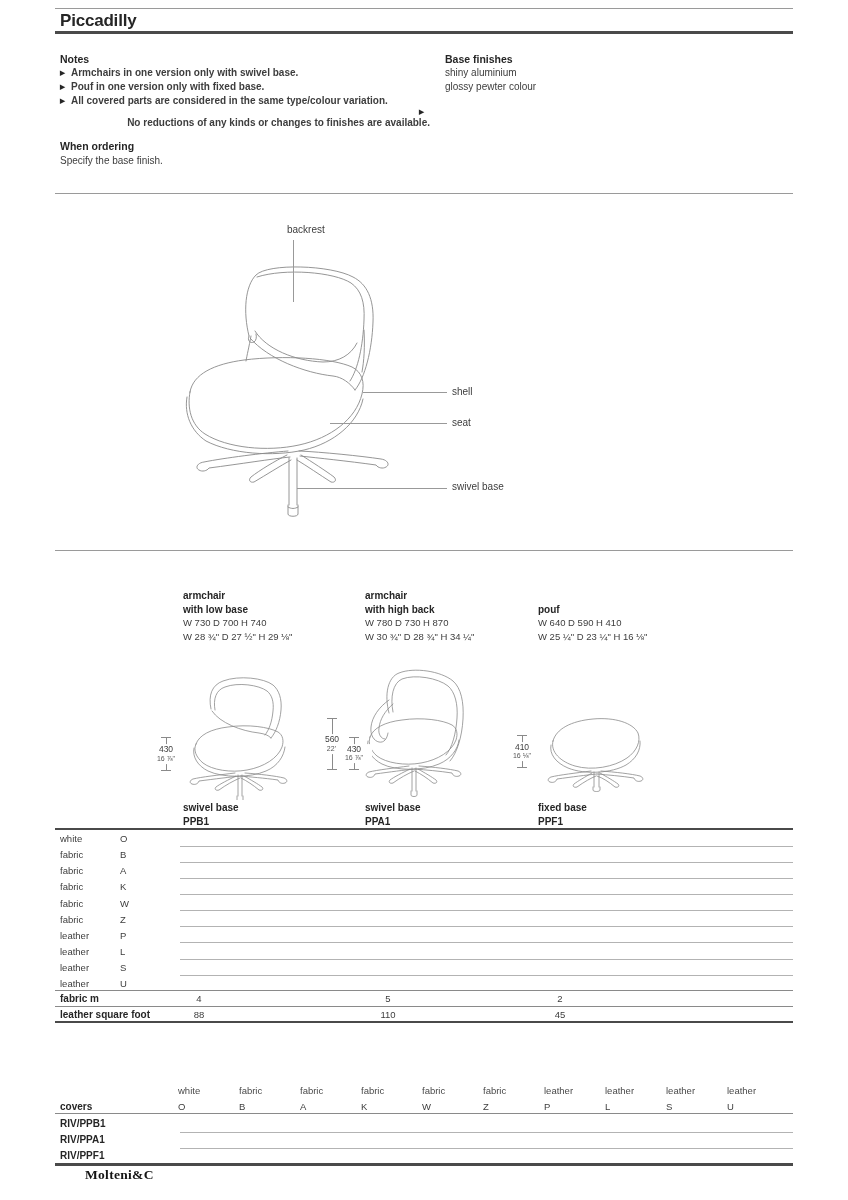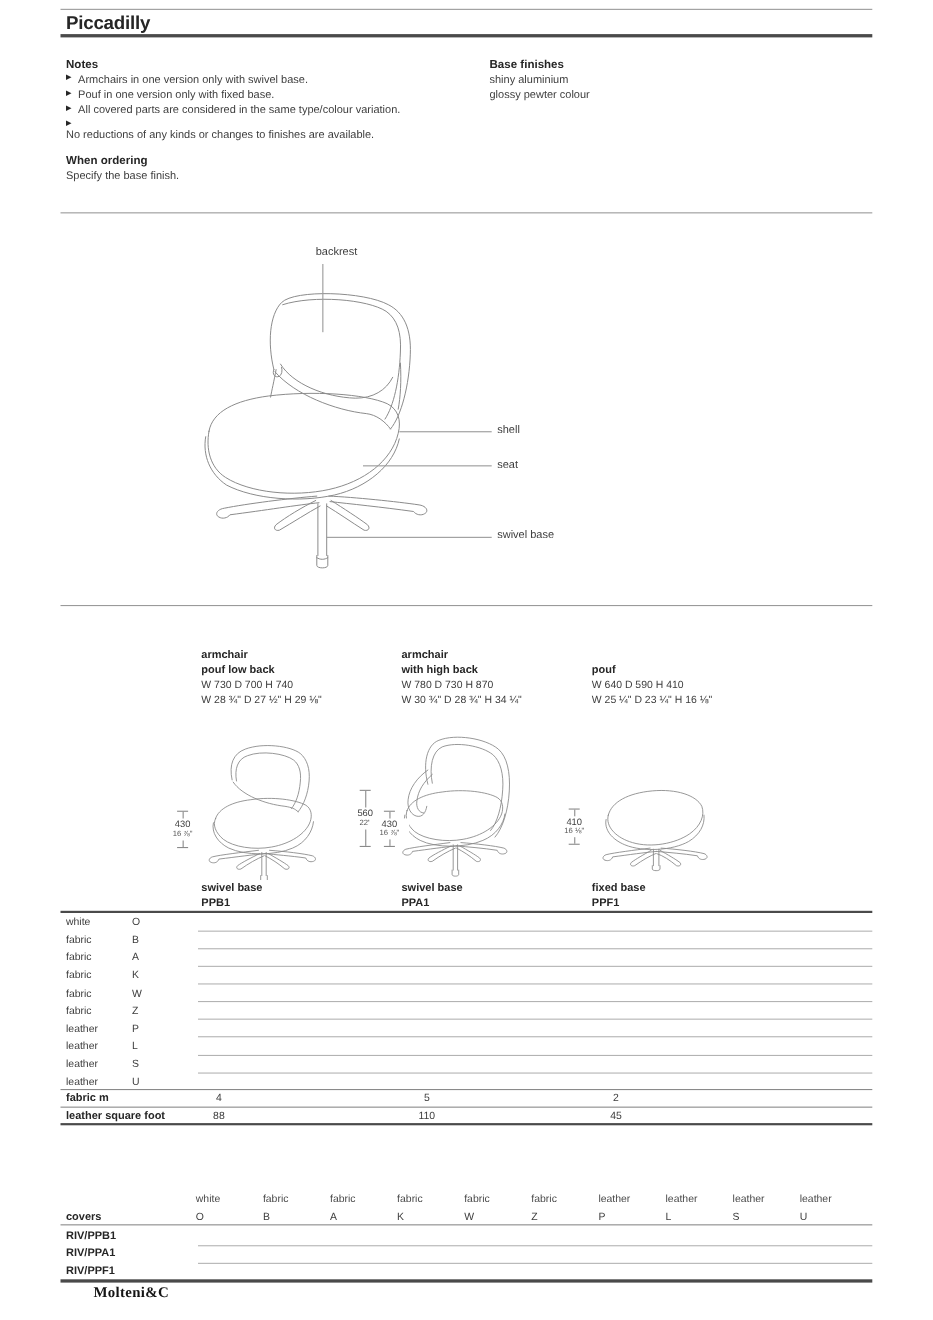--- a/index.html
+++ b/index.html
@@ -7,21 +7,21 @@
         font-family:"Liberation Sans",sans-serif;color:#3d3d3d;overflow:hidden;border-radius:23px;}
   
   .rule{position:absolute;height:1px;background:#9a9a9a;}
   .rule-light{position:absolute;height:1px;background:#b3b3b3;}
   .rule-mid{position:absolute;height:1px;background:#8a8a8a;}
   .rule-dark{position:absolute;background:#4a4a4a;}
   
   .title{position:absolute;font-size:17px;font-weight:700;color:#262626;letter-spacing:-.2px;}
   .h3{position:absolute;font-size:10.5px;font-weight:700;color:#262626;}
   .body-t{position:absolute;font-size:10px;color:#3d3d3d;line-height:13.5px;}
-  .note-item{position:absolute;font-size:10px;color:#3d3d3d;display:flex;align-items:flex-start;}
+  .note-item{position:absolute;font-size:10px;color:#3d3d3d;display:flex;align-items:flex-end;font-weight:bold;}
   .note-item .bullet{font-size:6.5px;color:#262626;margin-right:6px;position:relative;top:-1px;}
   .bf-line{position:absolute;font-size:10px;color:#3d3d3d;}
   .diag-label{position:absolute;font-size:10px;color:#3d3d3d;}
   .leader{position:absolute;background:#999;}
   
   .variant{position:absolute;width:175px;}
   .v-names{height:27px;display:flex;flex-direction:column;justify-content:flex-end;}
   .v-name-line{font-weight:700;font-size:10px;line-height:13.5px;color:#262626;}
   .v-dim{font-size:9.5px;line-height:13.8px;color:#3d3d3d;}
   .v-base{position:absolute;}
@@ -210,21 +210,21 @@
     </div>
     <div class="note-item" style="left: 60px; top: 109px; width: 370px; flex-direction: column;">
       <span class="bullet">▶</span>
       <span>No reductions of any kinds or changes to finishes are available.</span>
     </div>
     <div class="bf-line" style="left: 445px; top: 67px;">shiny aluminium</div>
     <div class="bf-line" style="left: 445px; top: 80.5px;">glossy pewter colour</div>
     <div class="variant" style="left: 183px; top: 589px;">
       <div class="v-names">
         <div class="v-name-line">armchair</div>
-        <div class="v-name-line">pouf low back</div>
+        <div class="v-name-line">with low base</div>
       </div>
       <div class="v-dim">W 730 D 700 H 740</div>
       <div class="v-dim">W 28 ¾" D 27 ½" H 29 ⅛"</div>
     </div>
     <div class="v-base" style="left: 183px; top: 801px;">
       <div class="v-base-type">swivel base</div>
       <div class="v-base-code">PPB1</div>
     </div>
     <div class="variant" style="left: 365px; top: 589px;">
       <div class="v-names">

